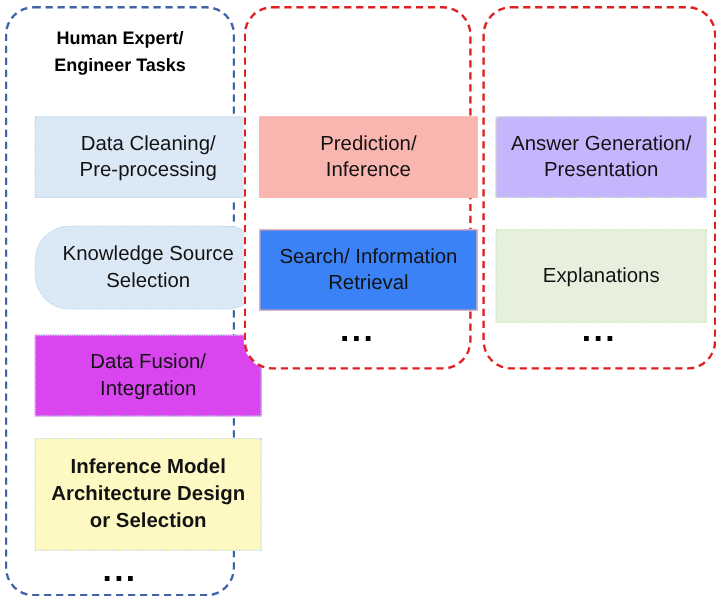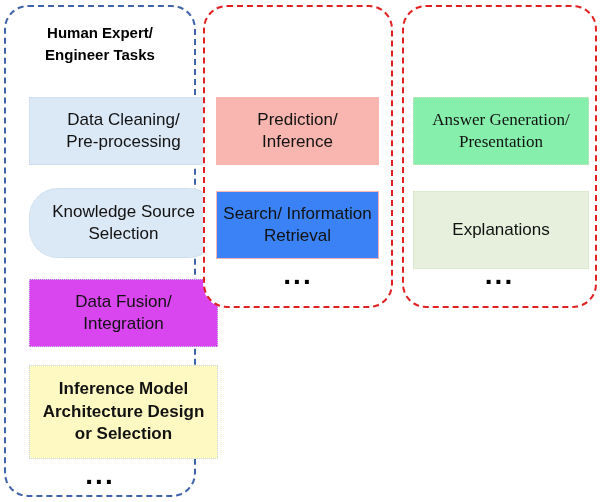--- a/index.html
+++ b/index.html
@@ -48,21 +48,21 @@
     white-space: pre-line;
   }
   
   .box-blue { background: #dbe8f5; border: 1px dotted #c2d7ec; left: 7px; width: 189px; margin-left: 16px; }
   #hbox-1 { top: 90px;  height: 68px; }
   #hbox-2 { top: 181px; height: 70px; border-radius: 29px; }
   #hbox-3 { top: 272px; height: 68px; }
   #hbox-4 { top: 358px; height: 94px; }
 
   
-  .box-pink { background: #f9b5b0; border: 1px solid #f9b5b0; left: 11px; width: 163px; }
+  .box-pink { background: #f9b5b0; border: 1px solid #f9b5b0; left: 11px; width: 182px; }
   #cbox-1 { top: 90px;  height: 68px; }
   #cbox-2 { top: 184px; height: 68px; }
 
   
   .box-green { background: #e6f0dd; border: 1px dotted #d3e4c4; left: 9px; width: 176px; }
   #dbox-1 { top: 90px;  height: 68px; }
   #dbox-2 { top: 184px; height: 78px; }
 
   .ellipsis {
     position: absolute;
@@ -101,19 +101,19 @@
 
   <div class="column" id="col-core" style="border-color: rgb(224, 32, 32);">
     <div class="task-box box-pink" id="cbox-1" style="background: rgb(249, 181, 176);">Prediction/
 Inference</div>
     <div class="task-box box-pink" id="cbox-2" style="background: #3b82f6;">Search/ Information
 Retrieval</div>
     <div class="ellipsis">...</div>
   </div>
 
   <div class="column" id="col-down" style="border-color: rgb(224, 32, 32);">
-    <div class="task-box box-green" id="dbox-1" style="background: #86efac; font-family: Liberation Serif, serif;">Answer Generation/
+    <div class="task-box box-green" id="dbox-1" style="background: #c4b5fd;">Answer Generation/
 Presentation</div>
     <div class="task-box box-green" id="dbox-2" style="background: rgb(230, 240, 221);">Explanations</div>
     <div class="ellipsis">...</div>
   </div>
 
 </div>
 
 </body></html>

